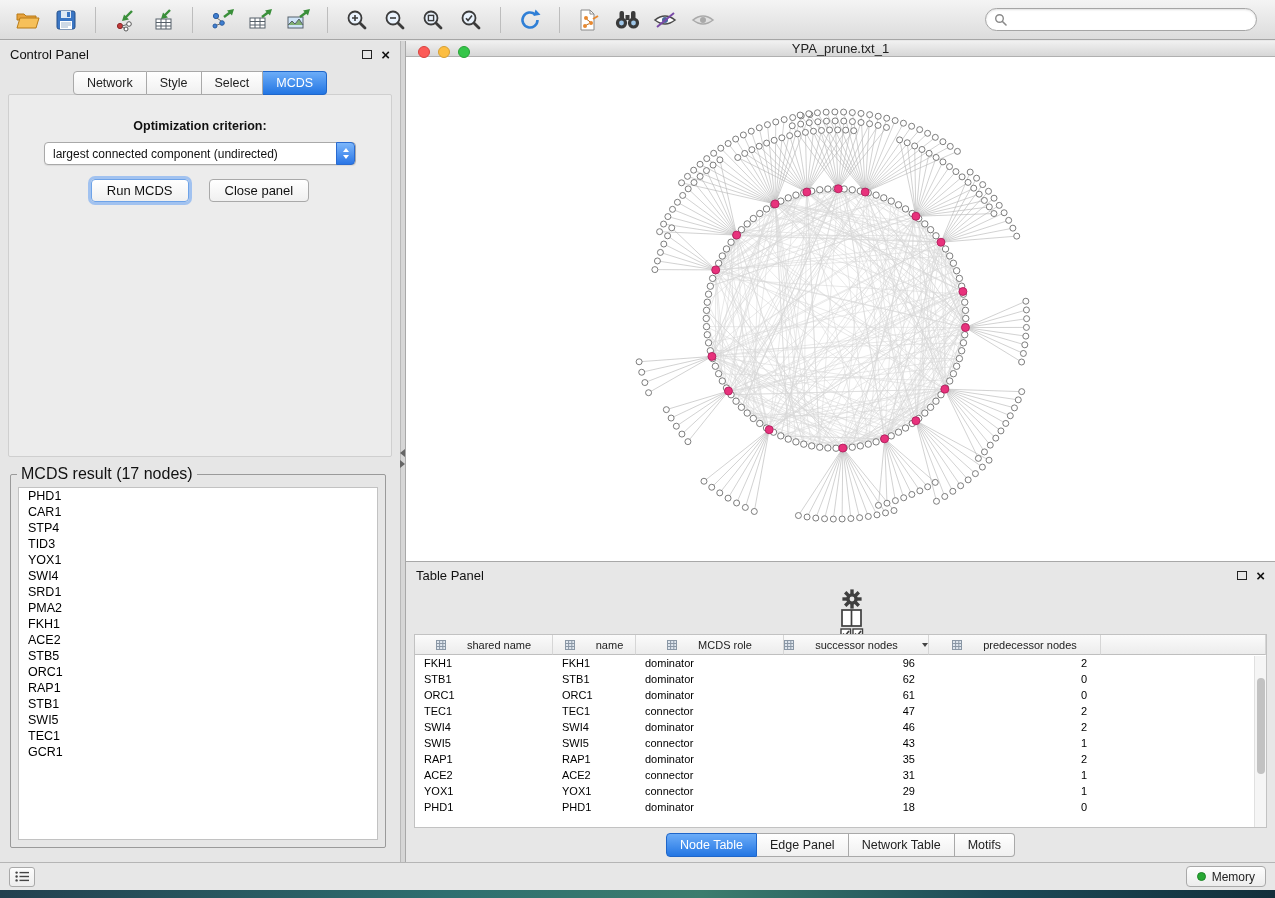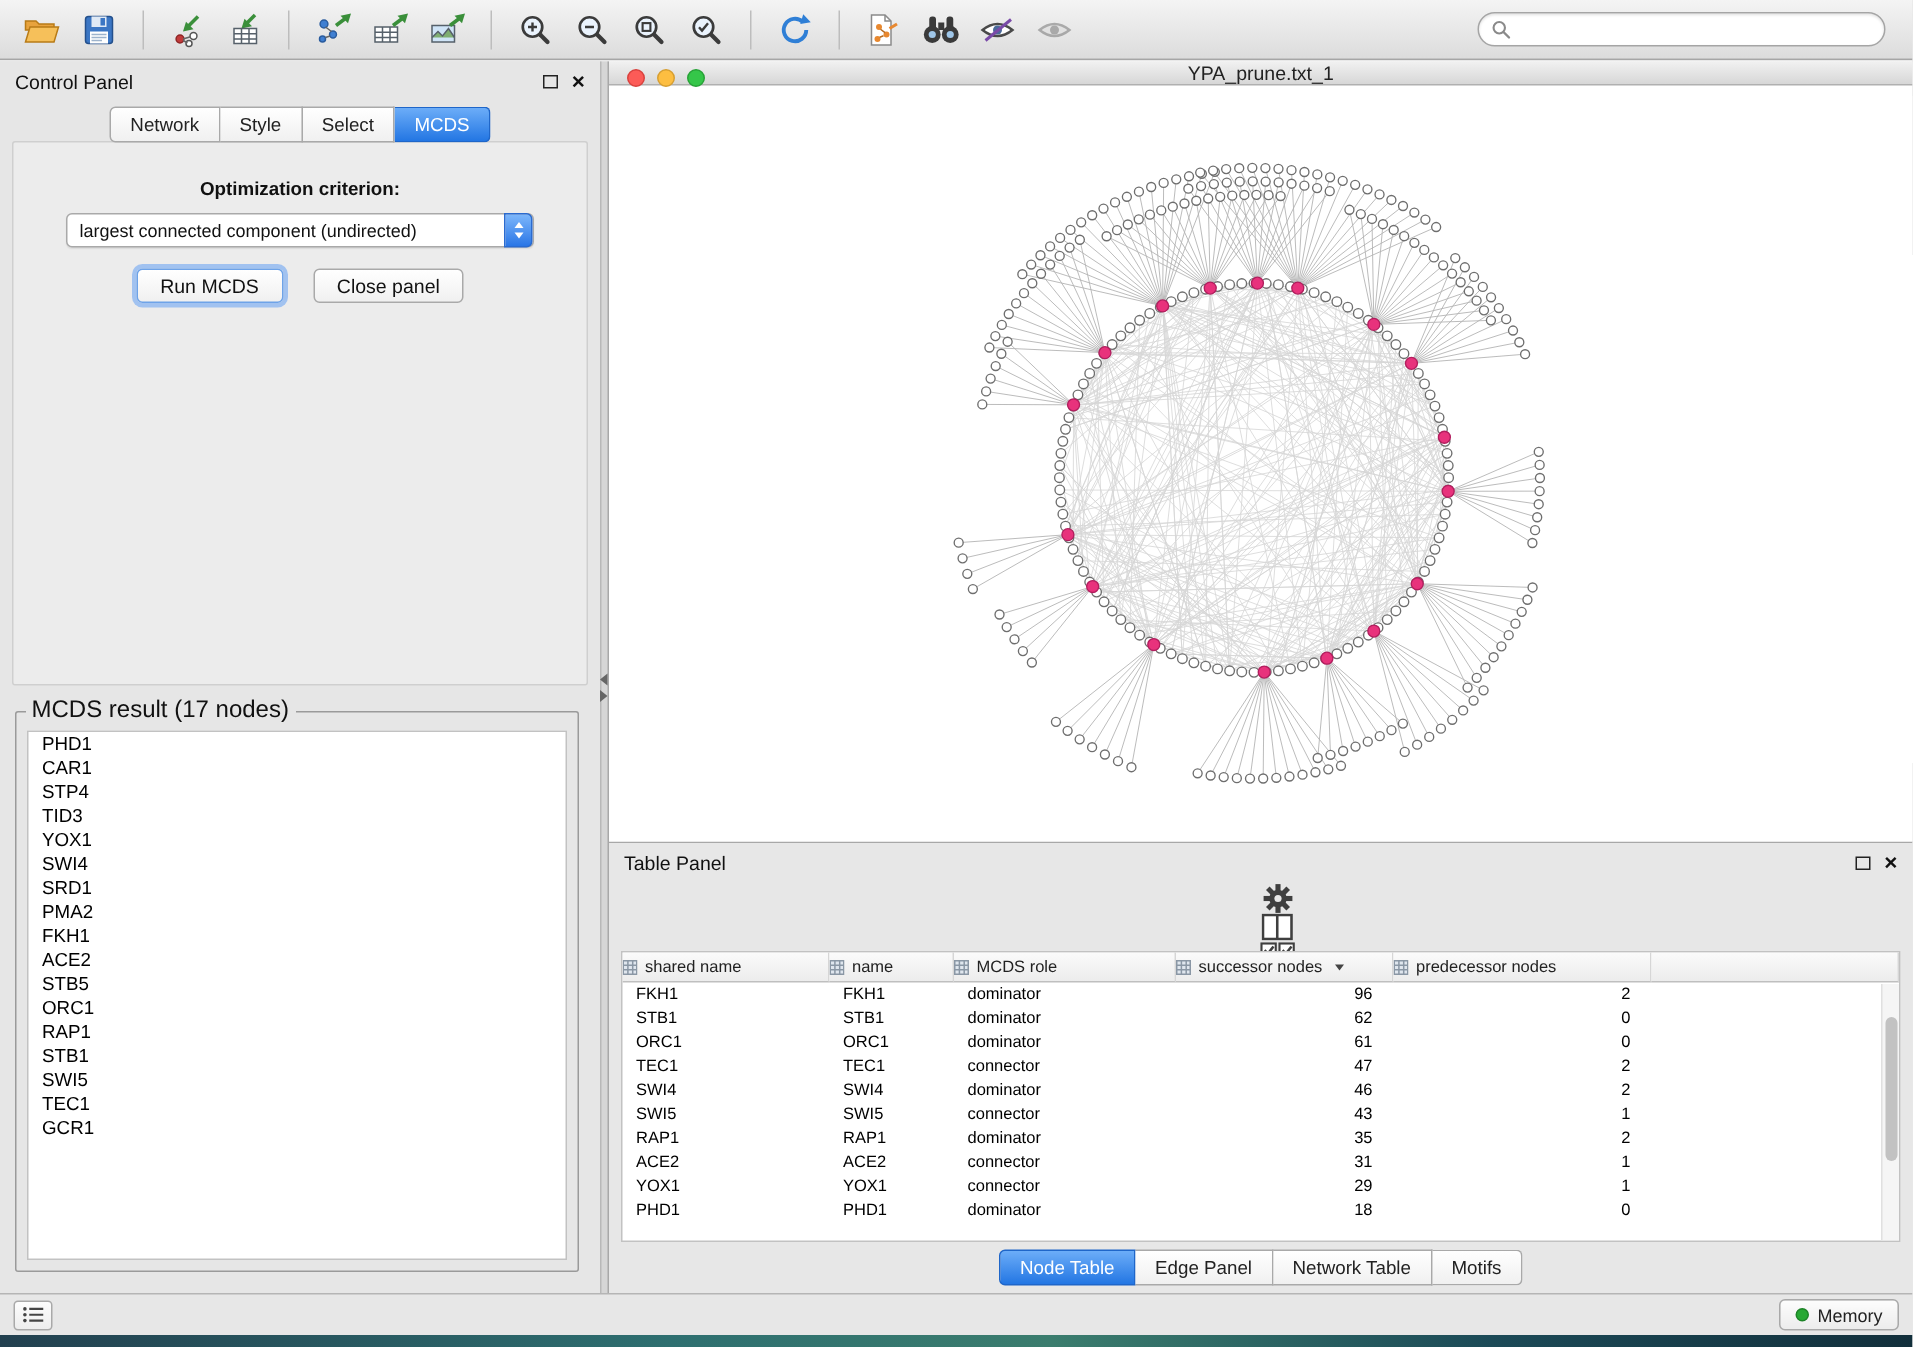--- a/index.html
+++ b/index.html
@@ -81,21 +81,21 @@
   
   #table-panel { position:absolute; left:406px; top:562px; right:0; bottom:36px; background:#e7e7e7; }
   .tp-toolbar { height:42px; display:flex; align-items:center; gap:0; padding-left:22px;flex-direction:column; }
   .ttbtn { height:30px; min-width:30px; display:flex; align-items:center; justify-content:center;
     background:none; border:none; padding:0 3px; }
   .fx { font-family:"Liberation Serif", serif; font-style:italic; color:#a3a3a3; font-size:17px; }
   .disabled { opacity:.4; }
   #table-wrap { position:absolute; top:72px; left:8px; right:8px; bottom:34px;
     background:#fff; border:1px solid #c2c2c2; overflow:hidden; }
   .tgrid { display:grid; grid-template-columns:138px 83px 148px 145px 172px 1fr; }
-  .th { height:20px; display:flex; align-items:center; justify-content:flex-start; gap:5px;
+  .th { height:20px; display:flex; align-items:center; justify-content:center; gap:21px;
     background:linear-gradient(#fbfbfb,#ececec); border-right:1px solid #d6d6d6;
     border-bottom:1px solid #bfbfbf; font-size:11px; color:#222; }
   .chev { width:0; height:0; border-left:3.5px solid transparent; border-right:3.5px solid transparent;
     border-top:4px solid #444; margin-left:3px; }
   .tr { height:16px; }
   .td { font-size:11px; height:16px; line-height:16px; padding-left:9px; color:#000;
     white-space:nowrap; overflow:hidden; }
   .td.num { text-align:right; padding-left:0; padding-right:14px; }
   .vscroll { position:absolute; top:21px; right:0; width:12px; bottom:0;
     background:#f5f5f5; border-left:1px solid #e0e0e0; }

